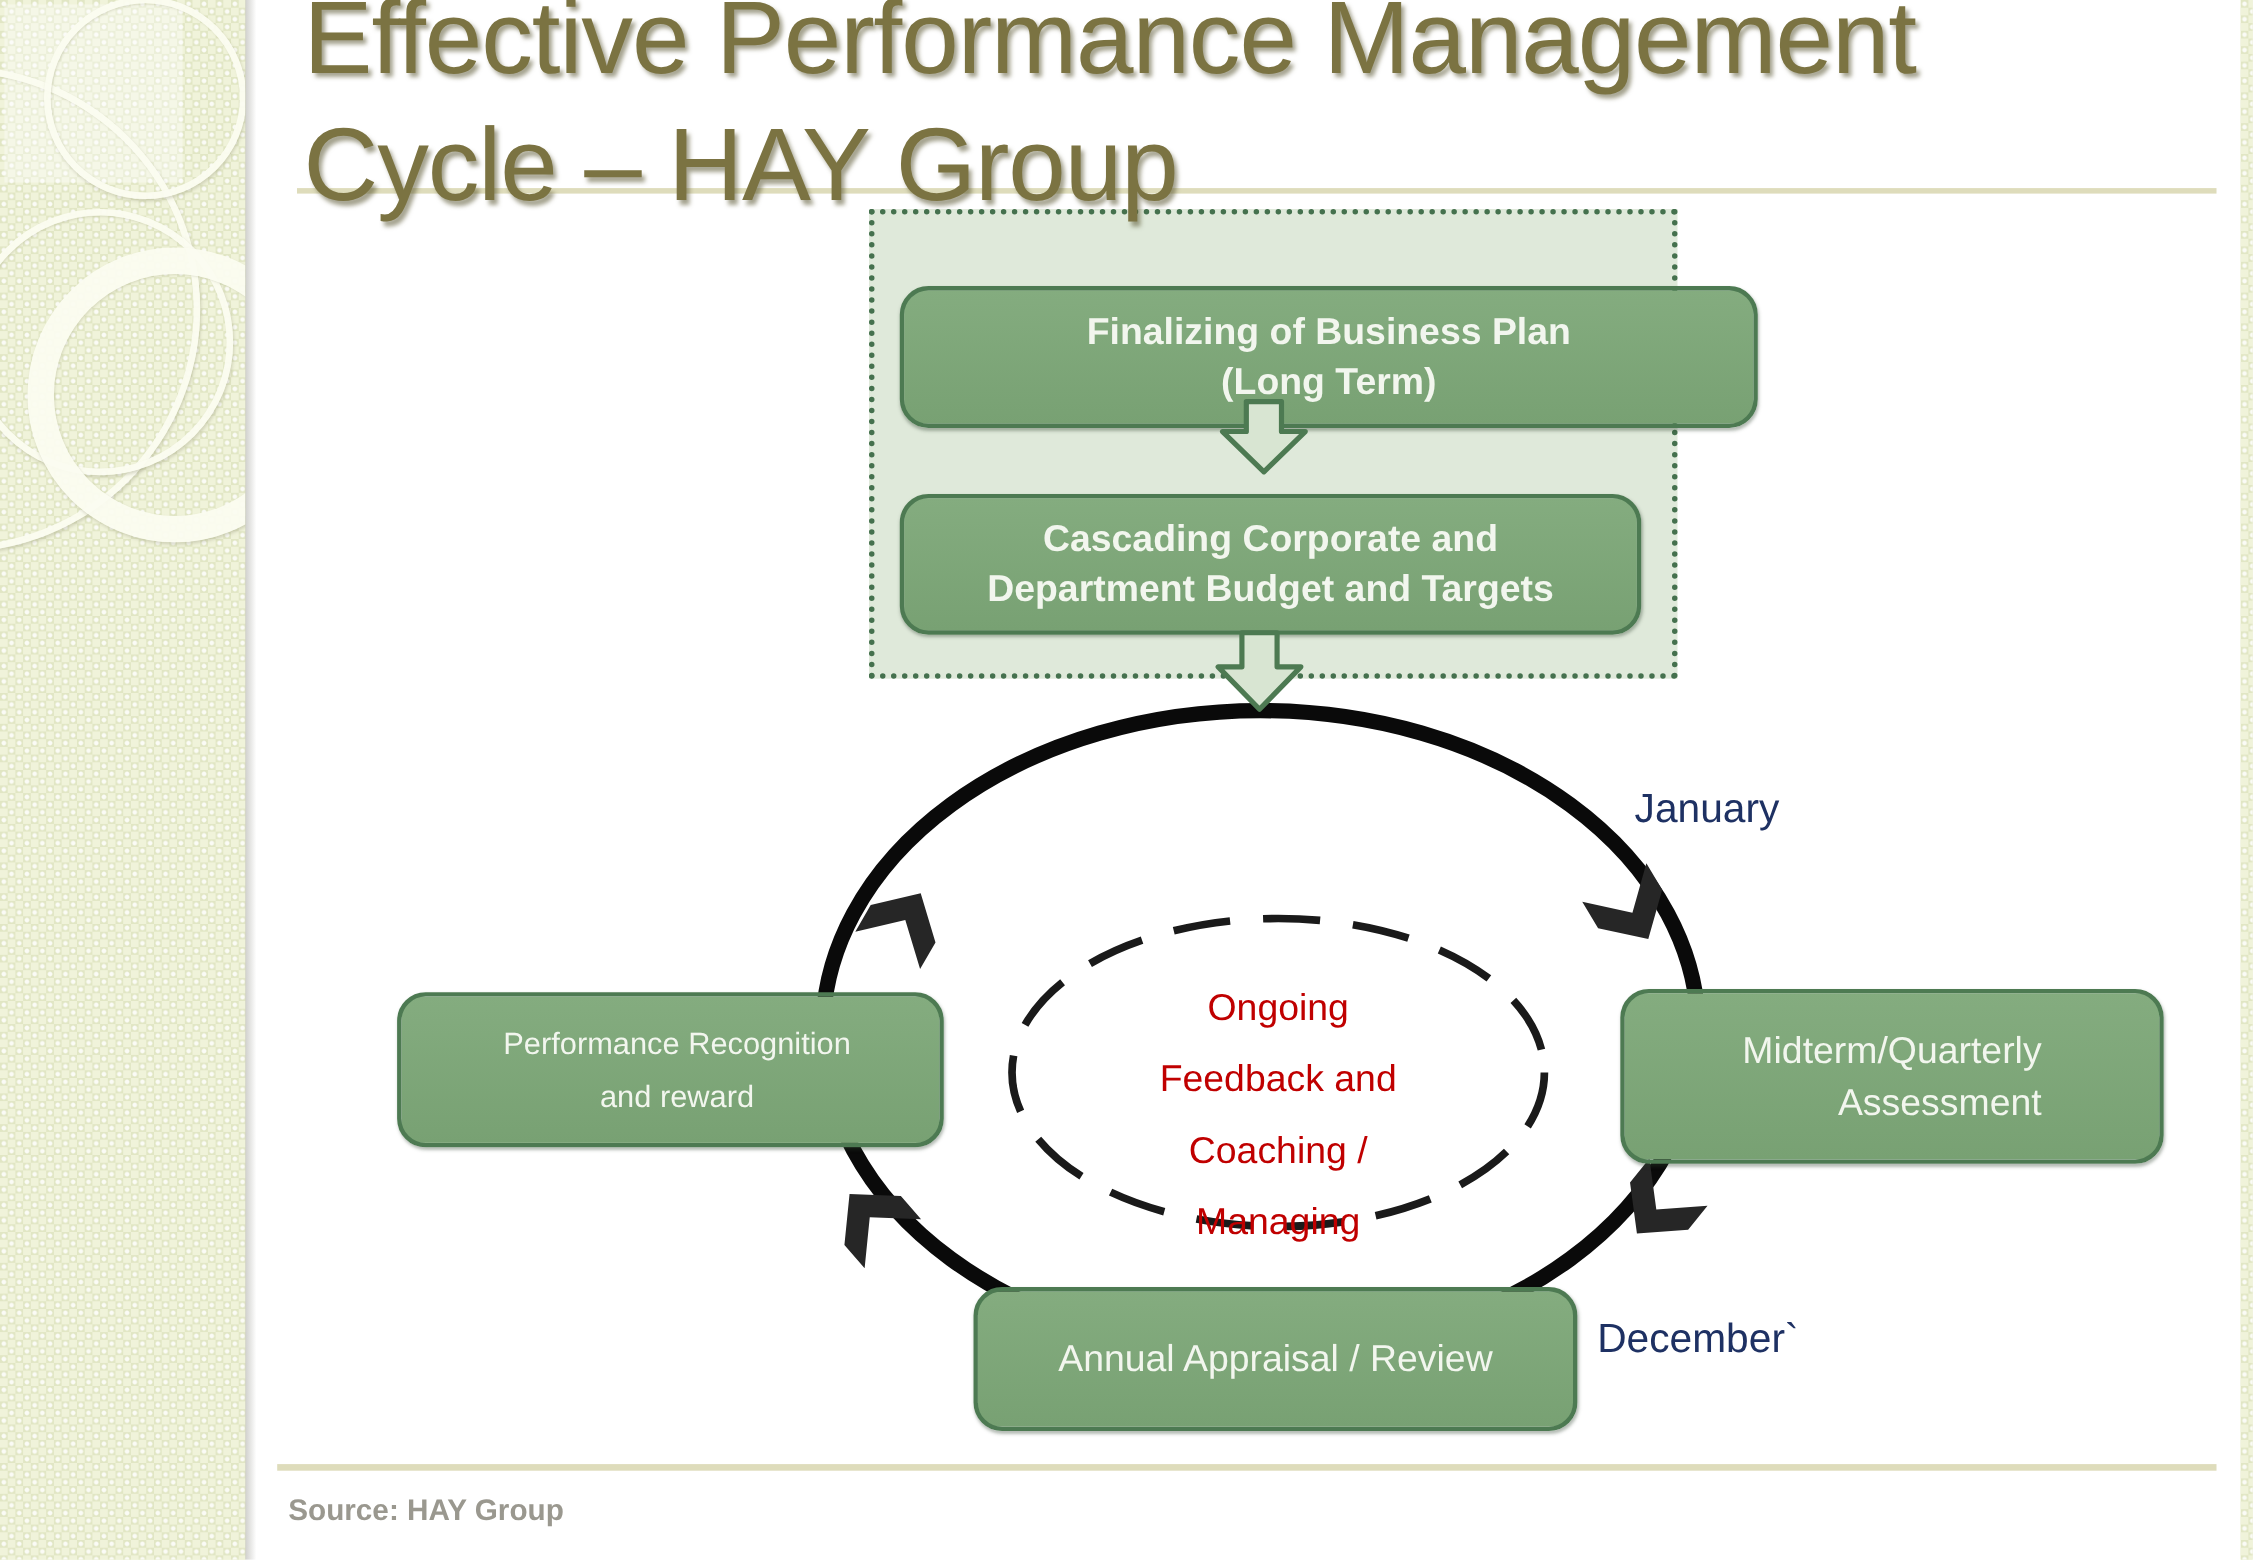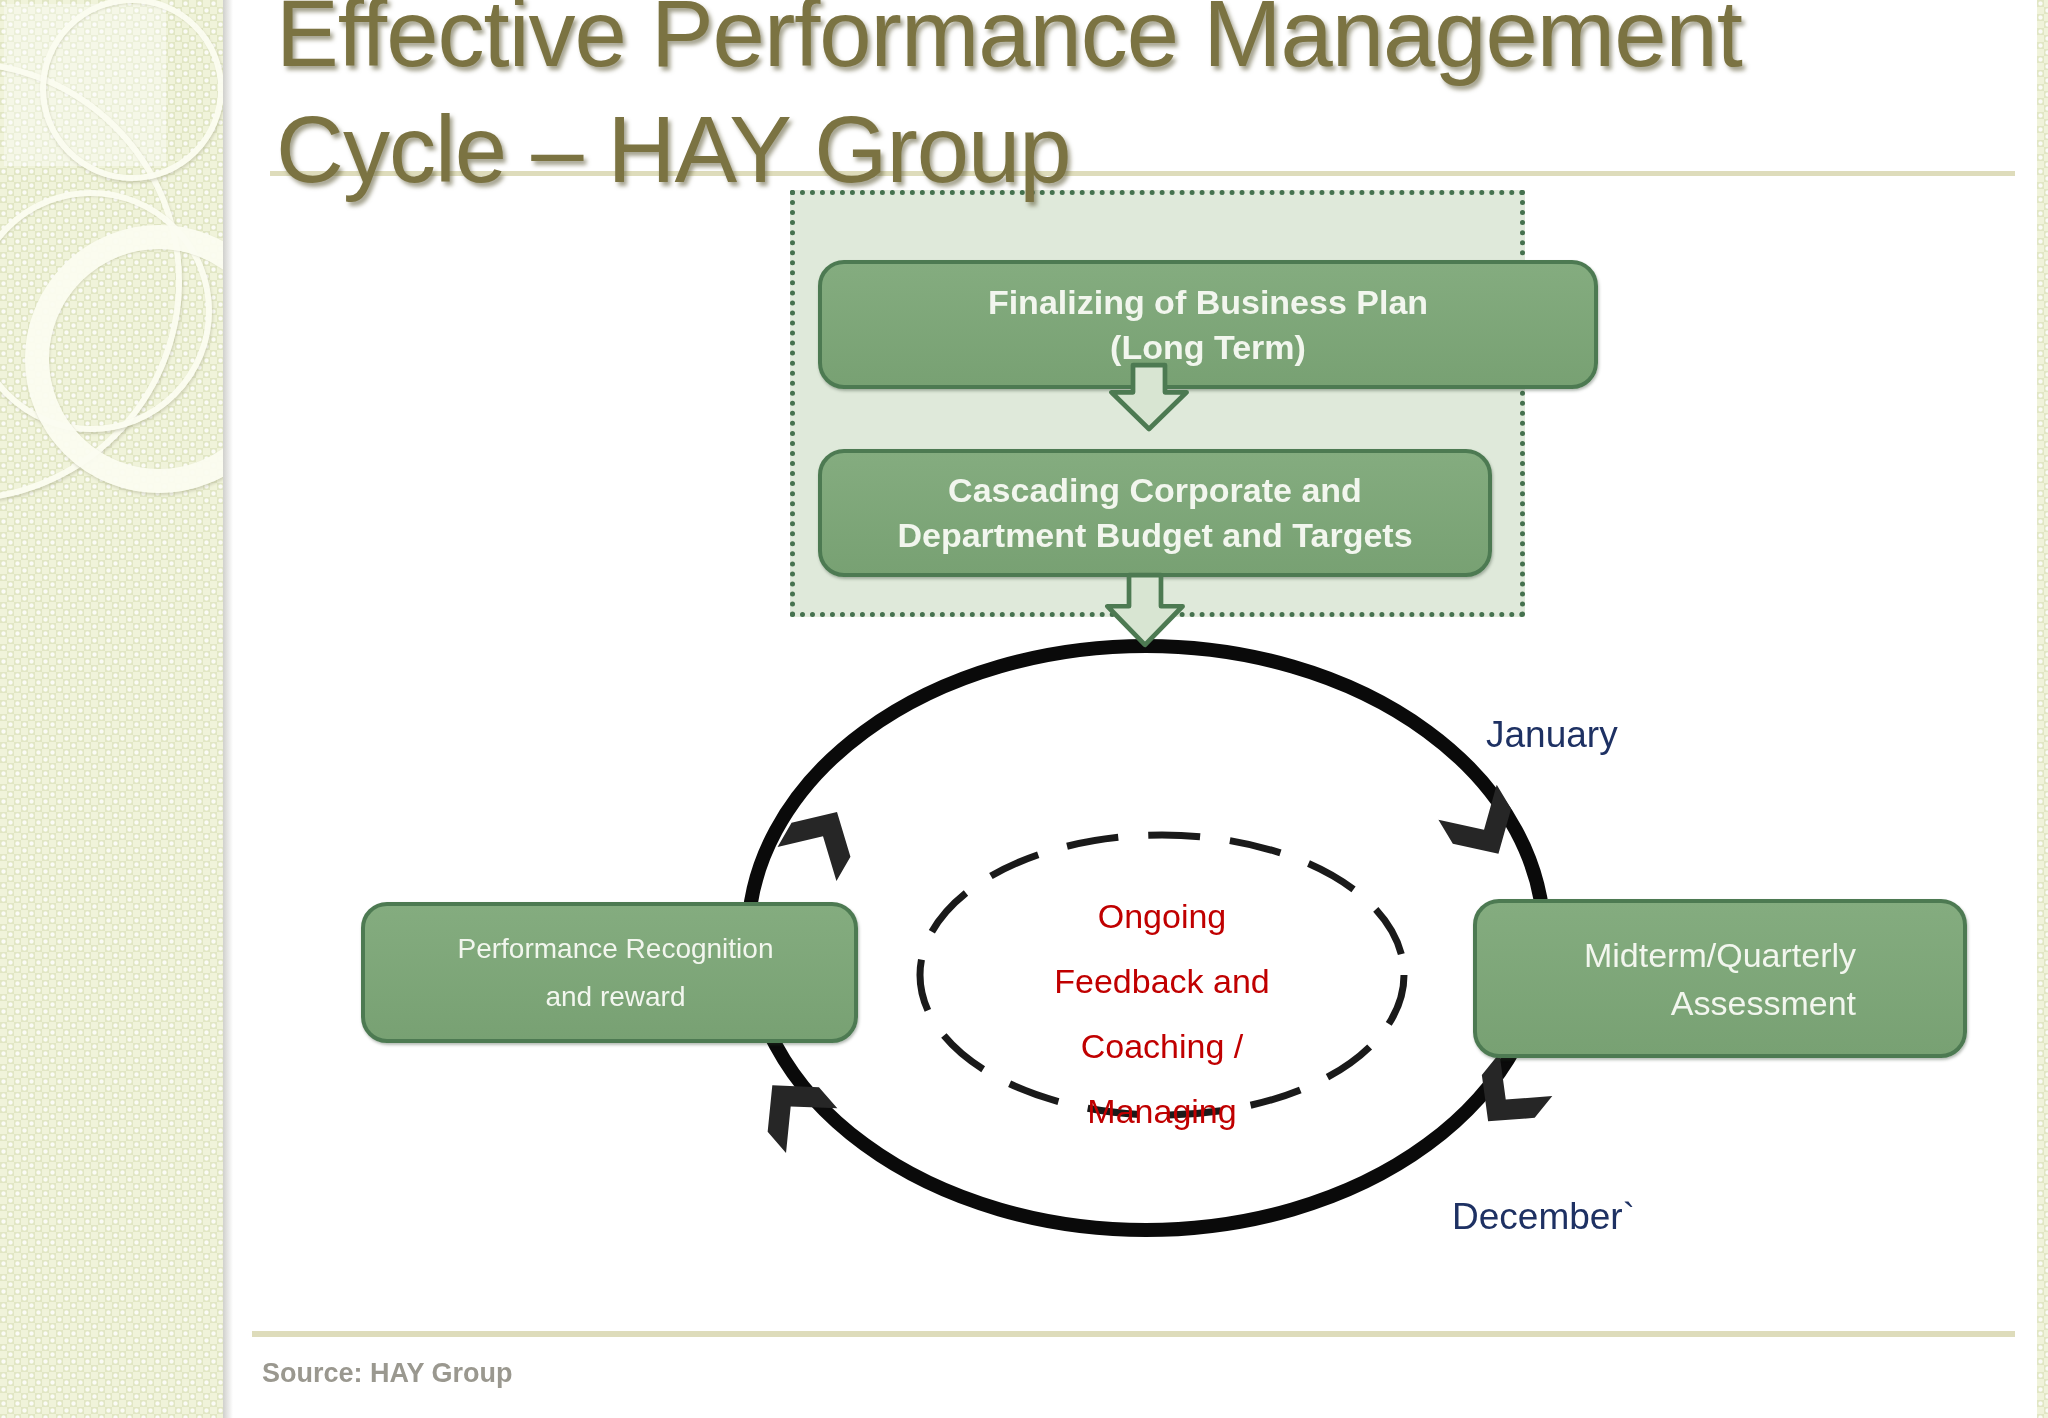--- a/index.html
+++ b/index.html
@@ -121,20 +121,21 @@
 Department Budget and Targets</div>
 
   <div class="blockarrow arrow2">
     <svg width="94" height="76" viewBox="0 0 100 80">
       <path d="M33 3 H67 V36 H90 L50 77 L10 36 H33 Z" fill="#D8E5D2" stroke="#4D7A52" stroke-width="5" stroke-linejoin="round"></path>
     </svg>
   </div>
 
   <div class="gbox cycle-right">Midterm/Quarterly
 Assessment</div>
+  <div class="gbox cycle-bottom">Annual Appraisal / Review</div>
   <div class="gbox cycle-left">Performance Recognition
 and reward</div>
 
   <div class="center-text">Ongoing
 Feedback and
 Coaching /
 Managing</div>
 
   <div class="month jan">January</div>
   <div class="month dec">December`</div>

